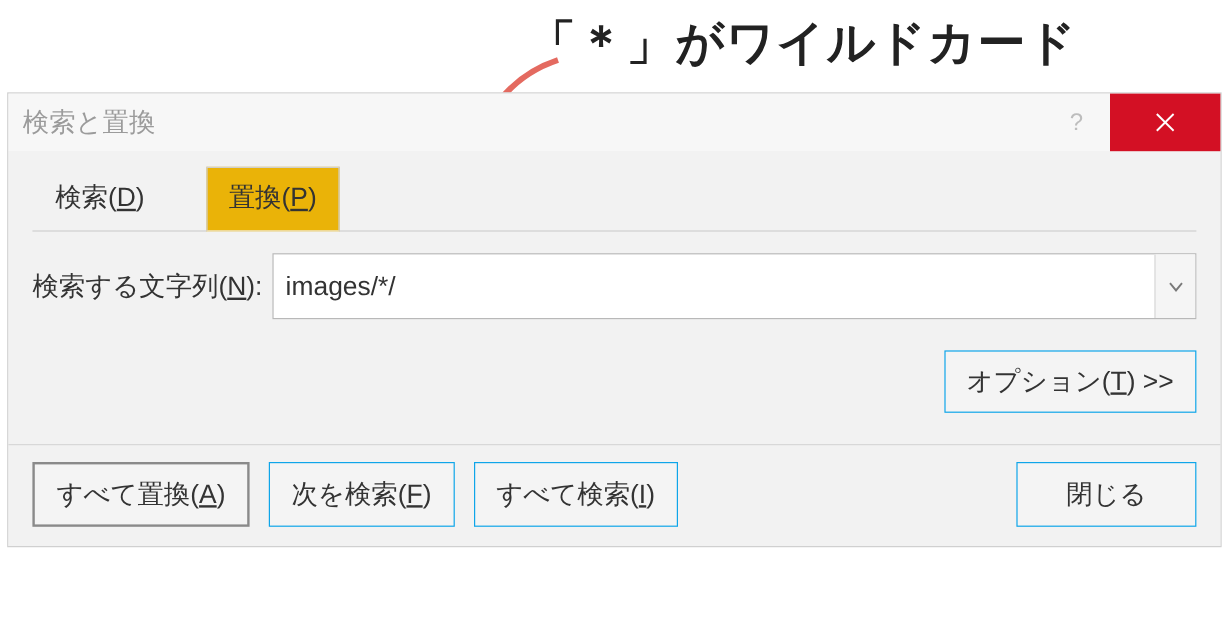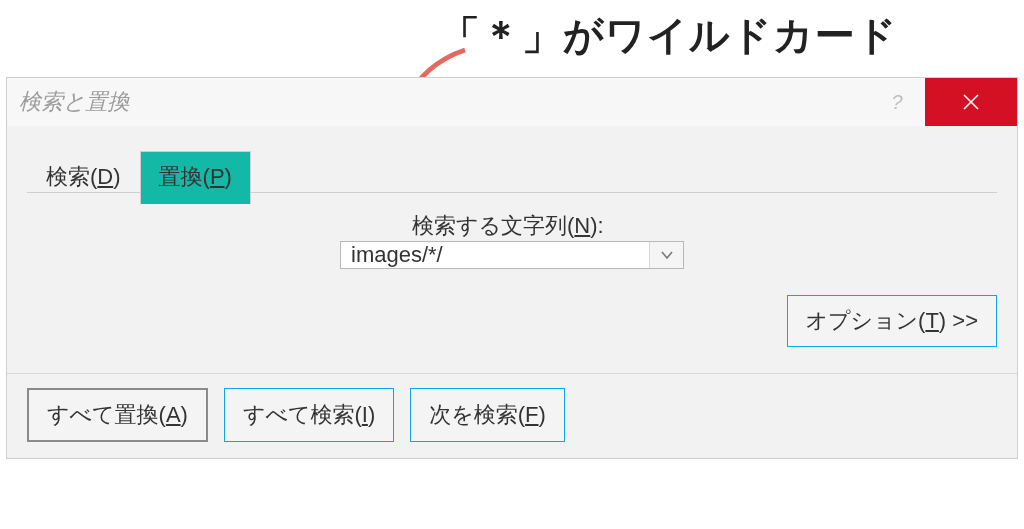--- a/index.html
+++ b/index.html
@@ -33,21 +33,20 @@
     width: 1012px;
     background: #f2f2f2;
     border: 1px solid #d0d0d0;
   }
   .titlebar {
     height: 48px;
     display: flex;
     align-items: center;
     justify-content: space-between;
     background: #f7f7f7;
-    font-style: italic;
   }
   .titlebar-title {
     padding-left: 12px;
     font-size: 22px;
     color: #9b9b9b;
   }
   .titlebar-right {
     display: flex;
     align-items: stretch;
     height: 100%;
@@ -76,47 +75,47 @@
     display: flex;
     border-bottom: 1px solid #cfcfcf;
     margin-bottom: 18px;
   }
   .tab {
     padding: 10px 18px 12px 18px;
     font-size: 22px;
     color: #333;
     border: 1px solid transparent;
     position: relative;
-    top: 13px;
+    top: 1px;
     cursor: pointer;
   }
   .tab.active {
-    background: #14b8a6;
+    background: #eab308;
     border: 1px solid #cfcfcf;
     border-bottom: 1px solid #f2f2f2;
+    margin-left: 32px;
   }
   .row {
     display: flex;
     align-items: center;
     margin-bottom: 12px;
-    flex-direction: column;
   }
   .row-label {
     width: 200px;
     font-size: 22px;
     color: #333;
     text-align: left;
     padding-right: 6px;
   }
   .combo {
     flex: 1;
     display: flex;
     border: 1px solid #b8b8b8;
     background: #ffffff;
-    height: 40px;
+    height: 55px;
   }
   .combo input {
     flex: 1;
     border: none;
     outline: none;
     padding: 0 10px;
     font-size: 22px;
     font-family: inherit;
     color: #333;
     background: transparent;
@@ -211,18 +210,19 @@
     </div>
 
 
     <div class="options-row">
       <button class="btn">オプション(<span class="underline">T</span>) &gt;&gt;</button>
     </div>
   </div>
 
   <div class="action-bar">
     <button class="btn primary">すべて置換(<span class="underline">A</span>)</button>
+    <button class="btn">次を検索(<span class="underline">F</span>)</button>
     <button class="btn">すべて検索(<span class="underline">I</span>)</button>
-    <button class="btn">次を検索(<span class="underline">F</span>)</button>
     <div class="spacer"></div>
+    <button class="btn">閉じる</button>
   </div>
 
 </div>
 
 </body></html>

